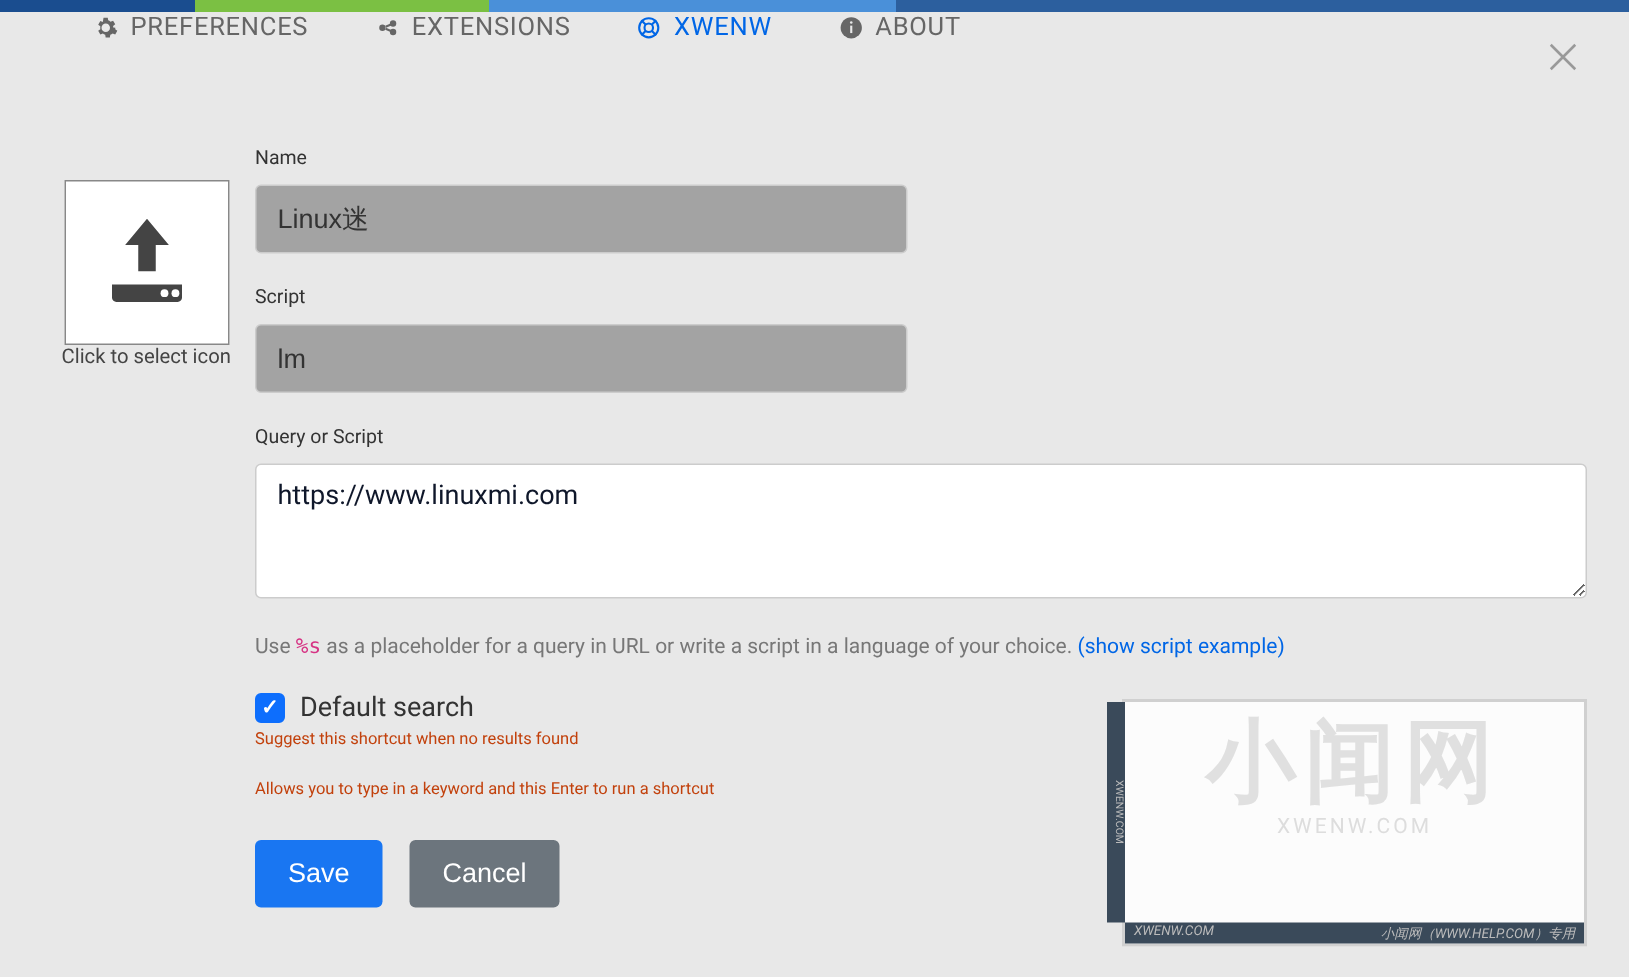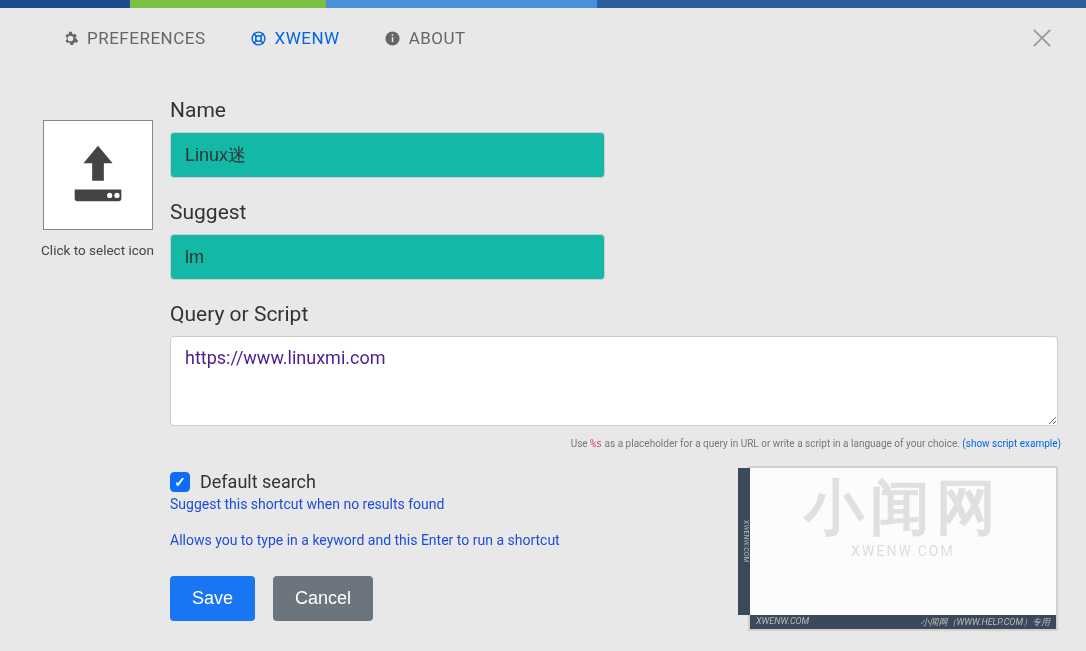--- a/index.html
+++ b/index.html
@@ -8,21 +8,21 @@
       background: #e8e8e8;
       color: #333;
       overflow: hidden;
     }
     .top-bar {
       height: 8px;
       background: linear-gradient(90deg, #1a4d8f 0%, #1a4d8f 12%, #7bc043 12%, #7bc043 30%, #4a90d9 30%, #4a90d9 55%, #2c5f9e 55%, #2c5f9e 100%);
     }
     .tab-bar {
       display: flex;
-      align-items: center;
+      align-items: flex-start;
       padding: 0 40px;
       height: 60px;
       background: #e8e8e8;
       position: relative;
     }
     .tab {
       display: flex;
       align-items: center;
       gap: 8px;
       padding: 0 22px;
@@ -63,66 +63,64 @@
       width: 110px;
       height: 110px;
       border: 1px solid #888;
       background: #fff;
       display: flex;
       align-items: center;
       justify-content: center;
       cursor: pointer;
     }
     .icon-caption {
-      margin-top: 12px;
       font-size: 13.5px;
       color: #444;
       text-align: center;
     }
     .form-panel {
       flex: 1;
       padding-left: 0px;
     }
     .field { margin-bottom: 22px; }
     .field-label {
-      font-size: 21px;
+      font-size: 13px;
       color: #333;
       margin-bottom: 10px;
       display: block;
     }
     .text-input {
       width: 435px;
       height: 46px;
       padding: 8px 14px;
       font-size: 18px;
       border: 1px solid #ccc;
       border-radius: 4px;
-      background: #14b8a6;
+      background: #a3a3a3;
       color: #333;
       outline: none;
     }
     .textarea-input {
       width: 100%;
       max-width: 888px;
       height: 90px;
       padding: 10px 14px;
       font-size: 18px;
       border: 1px solid #ccc;
       border-radius: 4px;
       background: #fff;
-      color: #4c1d95;
+      color: #0f172a;
       outline: none;
       resize: both;
       font-family: inherit;
     }
     .hint {
-      font-size: 10px;
+      font-size: 14px;
       color: #777;
-      margin-top: 8px;
-      text-align: right;
+      margin-top: 20px;
     }
     .hint .code { color: #d63384; font-family: monospace; }
     .hint .link { color: #0066e6; cursor: pointer; }
     .checkbox-row {
       display: flex;
       align-items: center;
       gap: 10px;
       margin-bottom: 4px;
     }
     .checkbox {
@@ -145,22 +143,22 @@
       content: "✓";
       color: #fff;
       font-size: 14px;
       font-weight: bold;
     }
     .checkbox-label {
       font-size: 18px;
       color: #333;
     }
     .checkbox-hint {
-      font-size: 14px;
-      color: #1d4ed8;
+      font-size: 11px;
+      color: #c2410c;
       margin-top: 2px;
       margin-bottom: 20px;
     }
     .button-row {
       display: flex;
       gap: 18px;
       margin-top: 28px;
     }
     .btn {
       padding: 12px 22px;
@@ -231,20 +229,31 @@
 
 <div class="tab-bar">
   <div class="tab">
     <span class="tab-icon">
       <svg viewBox="0 0 24 24" width="17" height="17" fill="#666">
           <path d="M12 8a4 4 0 100 8 4 4 0 000-8zm9 4a9 9 0 01-.1 1.3l2 1.6-2 3.4-2.4-.9a7 7 0 01-2.2 1.3l-.4 2.5h-4l-.4-2.5a7 7 0 01-2.2-1.3l-2.4.9-2-3.4 2-1.6a9 9 0 010-2.6l-2-1.6 2-3.4 2.4.9A7 7 0 019.5 5l.4-2.5h4l.4 2.5a7 7 0 012.2 1.3l2.4-.9 2 3.4-2 1.6c.1.4.1.9.1 1.3z"></path>
         </svg>
     </span>
     <span>PREFERENCES</span>
   </div>
+  <div class="tab">
+    <span class="tab-icon">
+      <svg viewBox="0 0 24 24" width="17" height="17" fill="#666">
+          <circle cx="7" cy="12" r="3"></circle>
+          <circle cx="17" cy="8" r="3"></circle>
+          <circle cx="17" cy="16" r="3"></circle>
+          <path d="M10 11l5-2M10 13l5 2" stroke="#666" stroke-width="2"></path>
+        </svg>
+    </span>
+    <span>EXTENSIONS</span>
+  </div>
   <div class="tab active">
     <span class="tab-icon">
       <svg viewBox="0 0 24 24" width="17" height="17" fill="none" stroke="#0066e6" stroke-width="2">
           <circle cx="12" cy="12" r="9"></circle>
           <circle cx="12" cy="12" r="4"></circle>
           <path d="M5 5l4 4M19 5l-4 4M5 19l4-4M19 19l-4-4"></path>
         </svg>
     </span>
     <span>XWENW</span>
   </div>
@@ -278,21 +287,21 @@
     <div class="icon-caption">Click to select icon</div>
   </div>
 
   <div class="form-panel">
     <div class="field">
       <label class="field-label">Name</label>
       <input class="text-input" type="text" value="Linux迷" style="">
     </div>
 
     <div class="field">
-      <label class="field-label">Suggest</label>
+      <label class="field-label">Script</label>
       <input class="text-input" type="text" value="lm" style="">
     </div>
 
     <div class="field">
       <label class="field-label">Query or Script</label>
       <textarea class="textarea-input" style="">https://www.linuxmi.com</textarea>
       <div class="hint">
         <span>Use </span><span class="code">%s</span><span> as a placeholder for a query in URL or write a script in a language of your choice. </span><span class="link">(show script example)</span>
       </div>
     </div>

